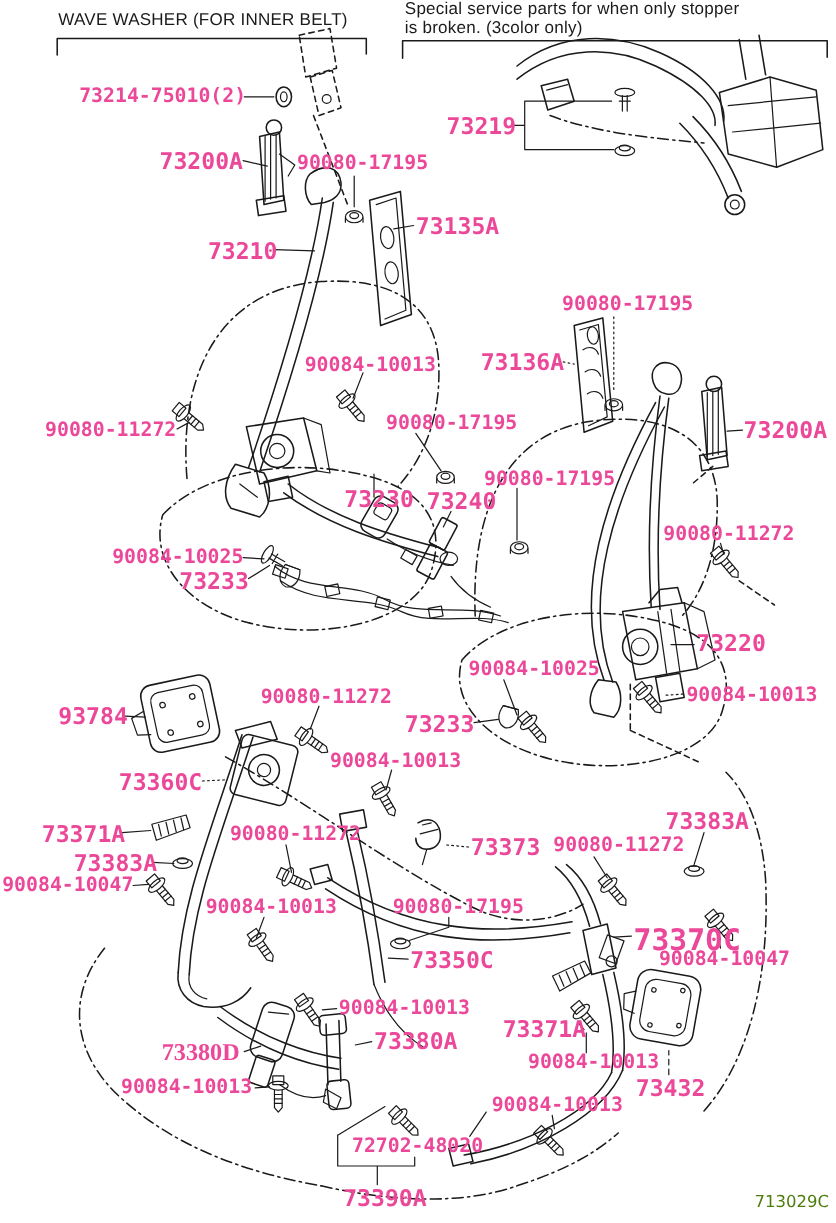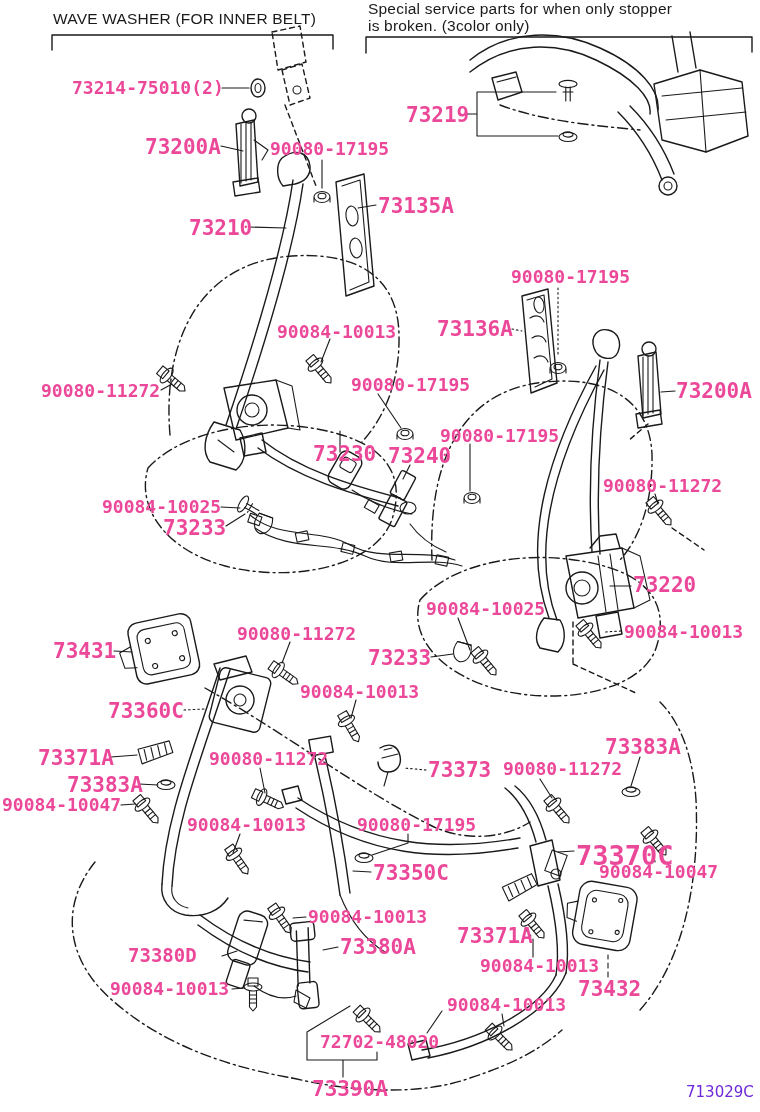--- a/index.html
+++ b/index.html
@@ -10,21 +10,21 @@
   .thin{stroke-width:1.1;}
   .dash{stroke-dasharray:5 4;}
   .dashdot{stroke-dasharray:10 4 2 4;}
   .dot{stroke-dasharray:1.6 3;}
   #labels-layer{position:absolute;left:0;top:0;width:100%;height:100%;}
   .part-label{position:absolute;font-family:"DejaVu Sans Mono",monospace;font-weight:bold;
               color:#ec4899;white-space:nowrap;line-height:1;font-size:18px;}
   .note{position:absolute;font-family:"Liberation Sans",sans-serif;color:#1a1a1a;
         font-size:15.5px;letter-spacing:0.2px;white-space:nowrap;line-height:17px;}
   .doc-code{position:absolute;left:686px;top:1083px;font-family:"DejaVu Sans",
-            "Liberation Sans",sans-serif;font-size:15px;color:#6d28d9;}
+            "Liberation Sans",sans-serif;font-size:15px;color:#4d7c0f;}
 </style>
 </head>
 <body>
 
 <div class="canvas">
 
 <svg class="art" width="760" height="1112" viewBox="0 0 760 1112">
   <defs>
     <g id="bolt">
       <ellipse cx="0" cy="-7" rx="9" ry="4" class="ln thin"></ellipse>
@@ -358,38 +358,38 @@
       <div class="part-label" style="left: 676px; top: 381px; font-size: 21px;">73200A</div>
       <div class="part-label" style="left: 313px; top: 412px; font-size: 21px; margin-top: 32px;">73230</div>
       <div class="part-label" style="left: 388px; top: 446px; font-size: 21px;">73240</div>
       <div class="part-label" style="left: 440px; top: 427px; font-size: 18px;">90080-17195</div>
       <div class="part-label" style="left: 603px; top: 477px; font-size: 18px;">90080-11272</div>
       <div class="part-label" style="left: 633px; top: 575px; font-size: 21px;">73220</div>
       <div class="part-label" style="left: 426px; top: 600px; font-size: 18px;">90084-10025</div>
       <div class="part-label" style="left: 624px; top: 623px; font-size: 18px;">90084-10013</div>
       <div class="part-label" style="left: 102px; top: 498px; font-size: 18px;">90084-10025</div>
       <div class="part-label" style="left: 163px; top: 518px; font-size: 21px;">73233</div>
-      <div class="part-label" style="left: 53px; top: 641px; font-size: 21px;">73431</div>
+      <div class="part-label" style="left: 53px; top: 641px; font-size: 21px;">93784</div>
       <div class="part-label" style="left: 237px; top: 625px; font-size: 18px;">90080-11272</div>
       <div class="part-label" style="left: 368px; top: 648px; font-size: 21px;">73233</div>
       <div class="part-label" style="left: 108px; top: 701px; font-size: 21px;">73360C</div>
       <div class="part-label" style="left: 38px; top: 748px; font-size: 21px;">73371A</div>
       <div class="part-label" style="left: 67px; top: 775px; font-size: 21px;">73383A</div>
       <div class="part-label" style="left: 2px; top: 796px; font-size: 18px;">90084-10047</div>
       <div class="part-label" style="left: 209px; top: 750px; font-size: 18px;">90080-11272</div>
       <div class="part-label" style="left: 300px; top: 683px; font-size: 18px;">90084-10013</div>
       <div class="part-label" style="left: 187px; top: 816px; font-size: 18px;">90084-10013</div>
       <div class="part-label" style="left: 428px; top: 760px; font-size: 21px;">73373</div>
       <div class="part-label" style="left: 503px; top: 760px; font-size: 18px;">90080-11272</div>
       <div class="part-label" style="left: 605px; top: 737px; font-size: 21px;">73383A</div>
       <div class="part-label" style="left: 357px; top: 816px; font-size: 18px;">90080-17195</div>
       <div class="part-label" style="left: 373px; top: 863px; font-size: 21px;">73350C</div>
       <div class="part-label" style="left: 576px; top: 842px; font-size: 27px;">73370C</div>
       <div class="part-label" style="left: 599px; top: 863px; font-size: 18px;">90084-10047</div>
-      <div class="part-label" style="left: 128px; top: 946px; font-size: 19px;">73380D</div>
+      <div class="part-label" style="left: 147px; top: 946px; font-size: 22px; font-family: Liberation Serif, serif;">73380D</div>
       <div class="part-label" style="left: 110px; top: 980px; font-size: 18px;">90084-10013</div>
       <div class="part-label" style="left: 308px; top: 908px; font-size: 18px;">90084-10013</div>
       <div class="part-label" style="left: 340px; top: 937px; font-size: 21px;">73380A</div>
       <div class="part-label" style="left: 457px; top: 926px; font-size: 21px;">73371A</div>
       <div class="part-label" style="left: 480px; top: 957px; font-size: 18px;">90084-10013</div>
       <div class="part-label" style="left: 578px; top: 979px; font-size: 21px; text-align: right;">73432</div>
       <div class="part-label" style="left: 447px; top: 996px; font-size: 18px;">90084-10013</div>
       <div class="part-label" style="left: 320px; top: 1033px; font-size: 18px;">72702-48020</div>
       <div class="part-label" style="left: 312px; top: 1079px; font-size: 21px;">73390A</div>
     </div>

